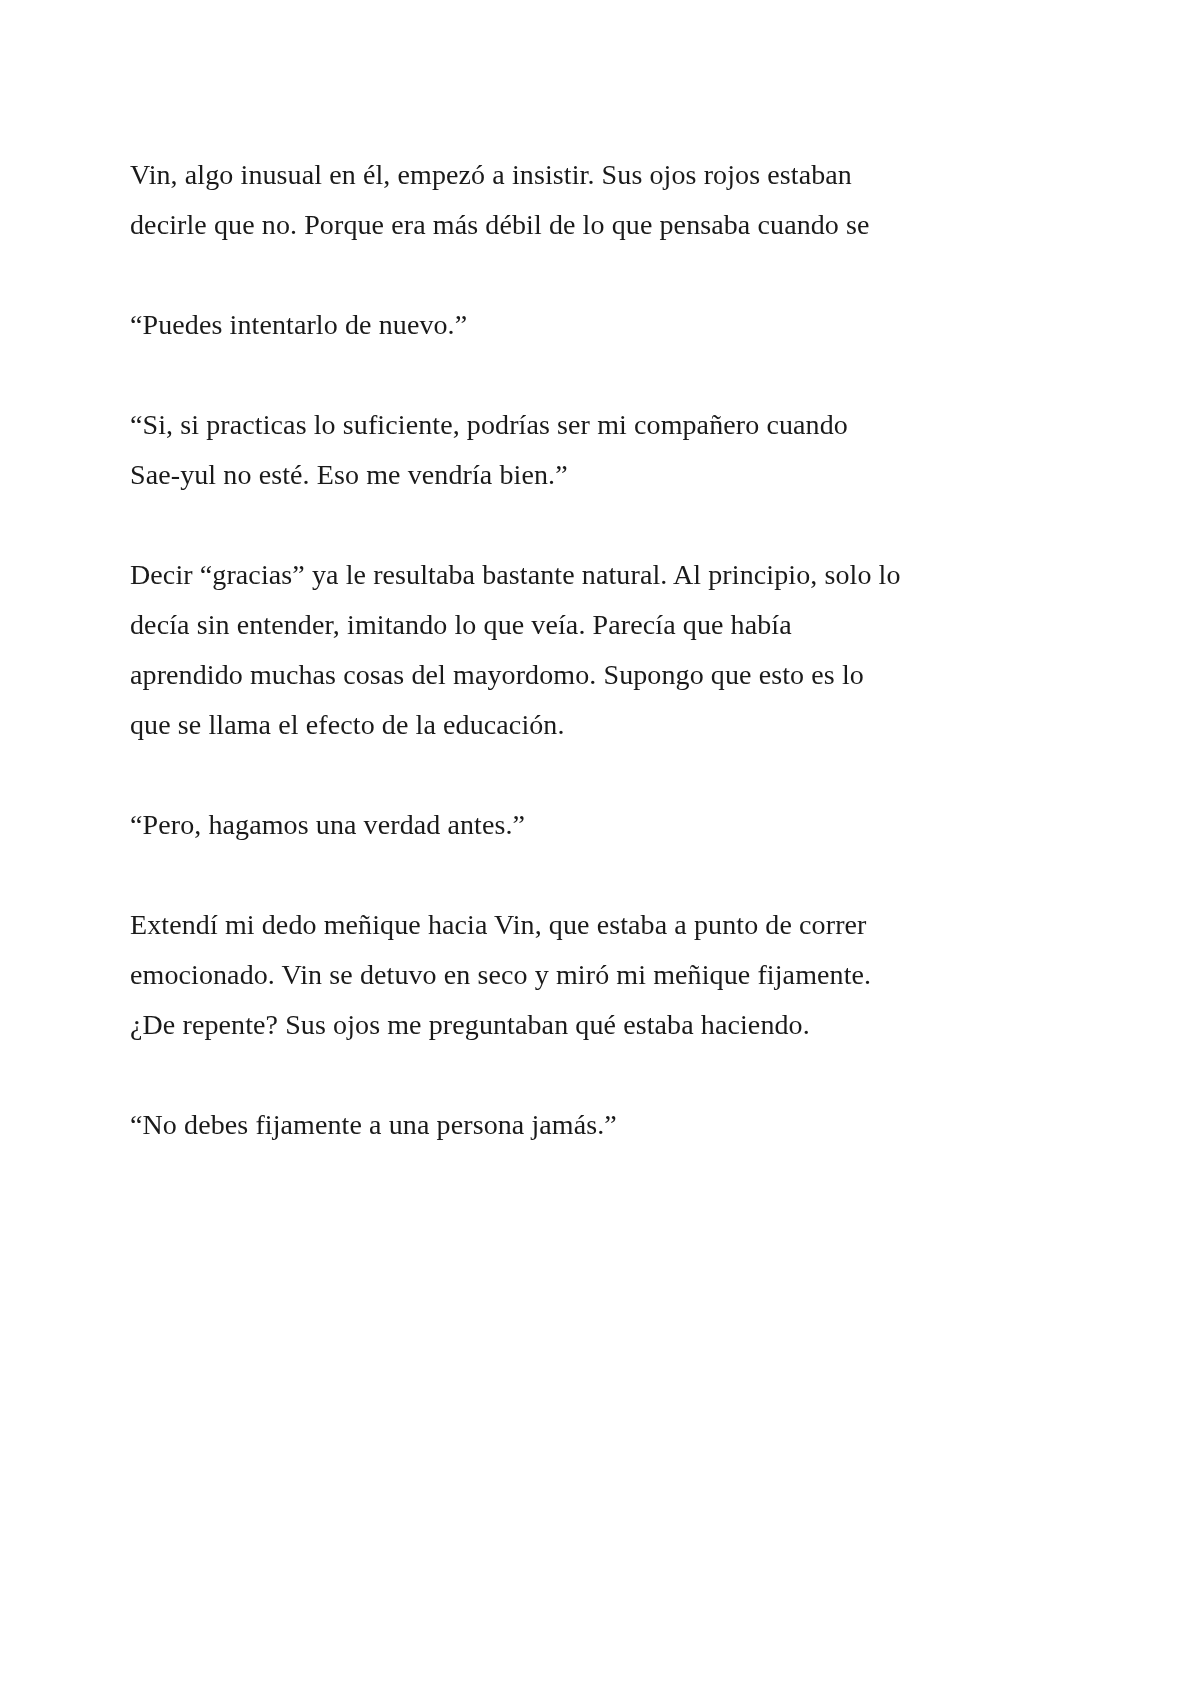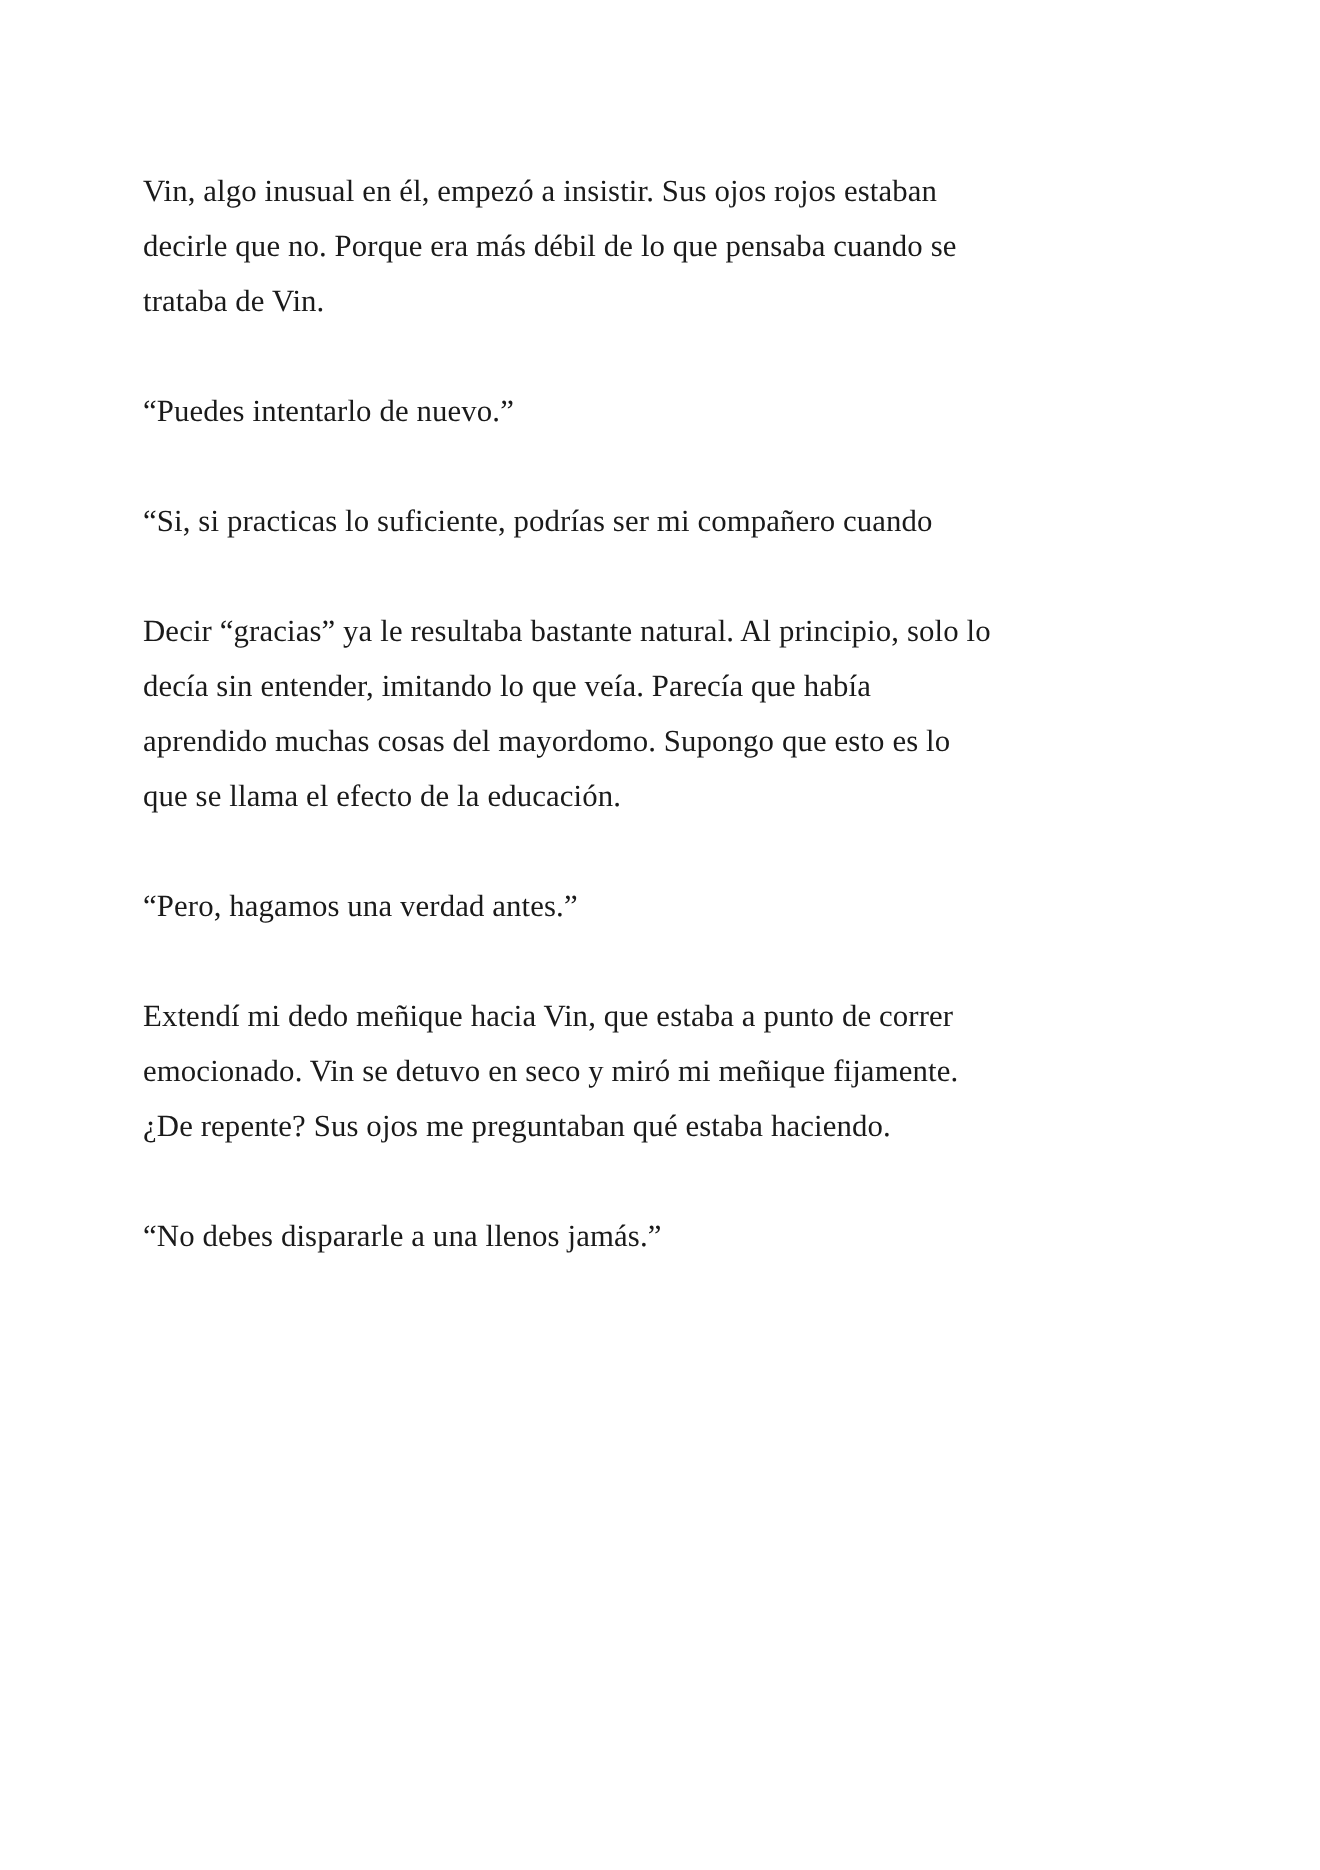--- a/index.html
+++ b/index.html
@@ -36,30 +36,30 @@
     }
   </style>
 </head>
 <body>
 
 <div class="page">
 
   <p class="para">
     <span class="line">Vin, algo inusual en él, empezó a insistir. Sus ojos rojos estaban</span>
     <span class="line">decirle que no. Porque era más débil de lo que pensaba cuando se</span>
-    <span class="line">trataba de Vin.</span>
   </p>
 
   <p class="para">
     <span class="line">“Puedes intentarlo de nuevo.”</span>
   </p>
 
 
   <p class="para">
     <span class="line">“Si, si practicas lo suficiente, podrías ser mi compañero cuando</span>
+    <span class="line">Sae-yul no esté. Eso me vendría bien.”</span>
   </p>
 
 
   <p class="para">
     <span class="line">Decir “gracias” ya le resultaba bastante natural. Al principio, solo lo</span>
     <span class="line">decía sin entender, imitando lo que veía. Parecía que había</span>
     <span class="line">aprendido muchas cosas del mayordomo. Supongo que esto es lo</span>
     <span class="line">que se llama el efecto de la educación.</span>
   </p>
 
@@ -67,16 +67,16 @@
     <span class="line">“Pero, hagamos una verdad antes.”</span>
   </p>
 
   <p class="para">
     <span class="line">Extendí mi dedo meñique hacia Vin, que estaba a punto de correr</span>
     <span class="line">emocionado. Vin se detuvo en seco y miró mi meñique fijamente.</span>
     <span class="line">¿De repente? Sus ojos me preguntaban qué estaba haciendo.</span>
   </p>
 
   <p class="para">
-    <span class="line">“No debes dispararle a una llenos jamás.”</span>
+    <span class="line">“No debes fijamente a una persona jamás.”</span>
   </p>
 
 </div>
 
 </body></html>

